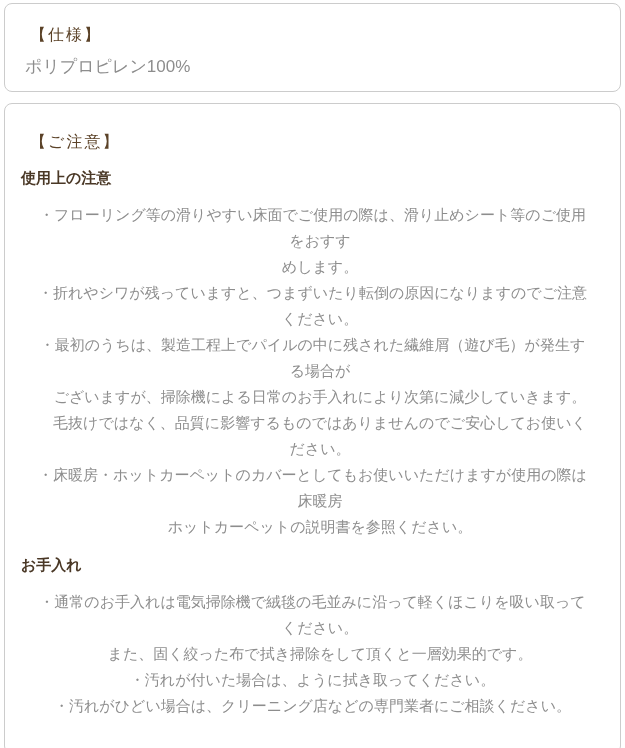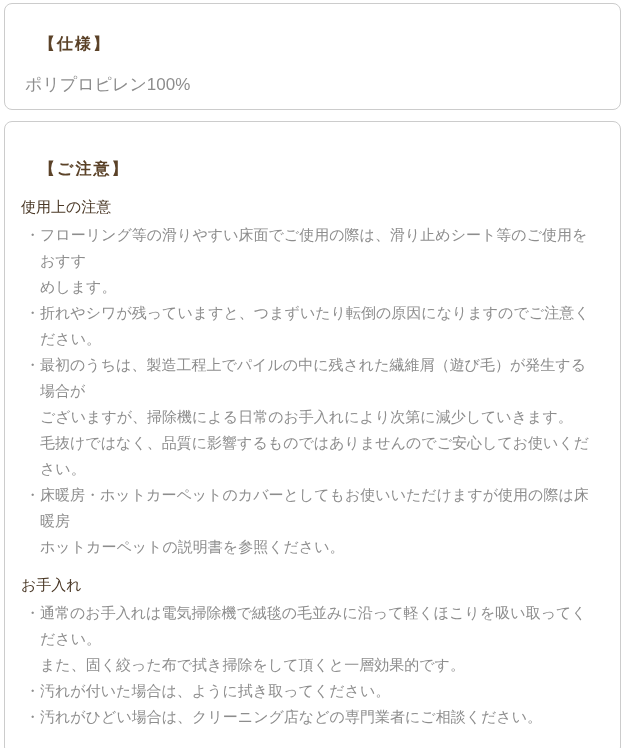--- a/index.html
+++ b/index.html
@@ -20,39 +20,39 @@
 
   .box {
     border: 1px solid var(--border);
     border-radius: 8px;
     background: #ffffff;
   }
   .spec-box   { padding: 12px 16px 13px; margin-bottom: 11px; }
   .caution-box{ padding: 19px 16px 20px; margin-bottom: 9px; }
 
   .box-title {
-    margin: 18px;
+    margin: 9px;
     font-size: 16px;
-    font-weight: bold;
+    font-weight: normal;
     letter-spacing: 2px;
     color: var(--heading);
   }
   .spec-body {
     margin: 9px 0 0 4px;
     font-size: 17px;
     color: var(--body-text);
   }
 
   .sub-heading {
     margin: 16px 0 5px;
     font-size: 15px;
-    font-weight: normal;
+    font-weight: bold;
     color: var(--subheading);
   }
-  .bullet-list { margin: 4px; }
+  .bullet-list { margin: 14px; text-align: center; }
   .bullet {
     margin: 0;
     font-size: 15px;
     line-height: 26px;
     color: var(--body-text);
     padding-left: 15px;
     text-indent: -15px;
     white-space: pre-line;
   }
 </style>

